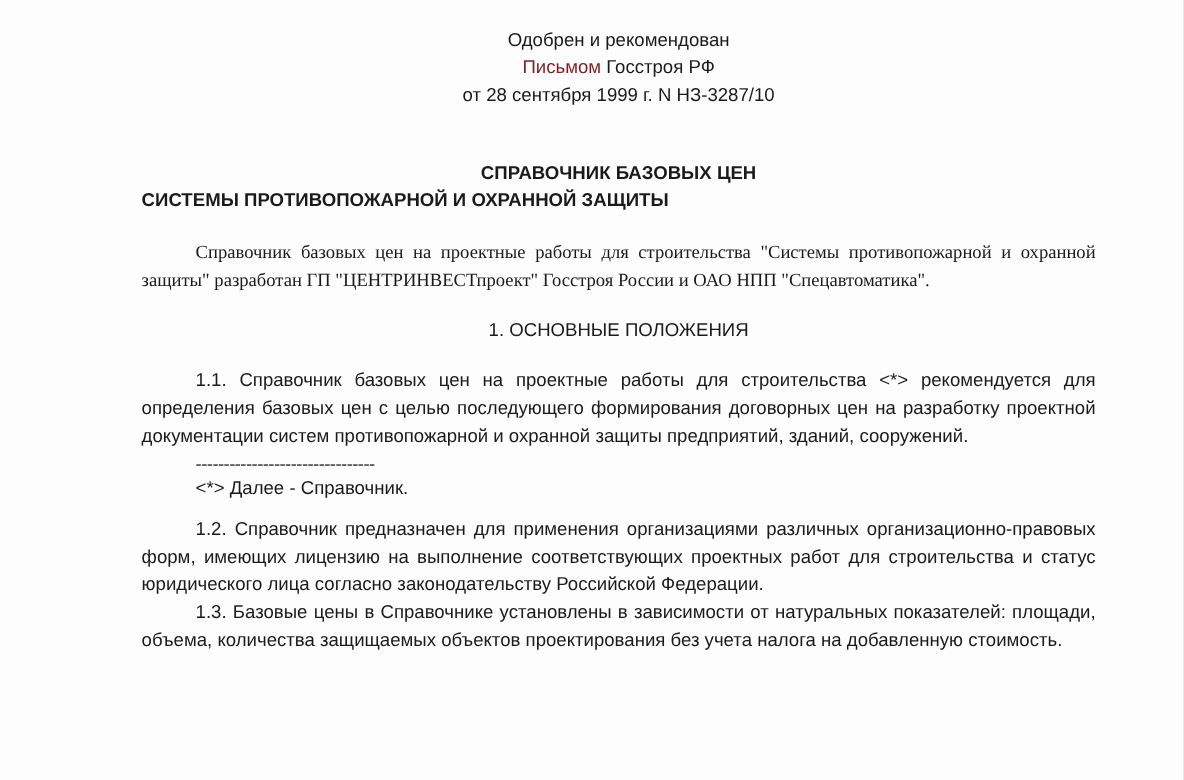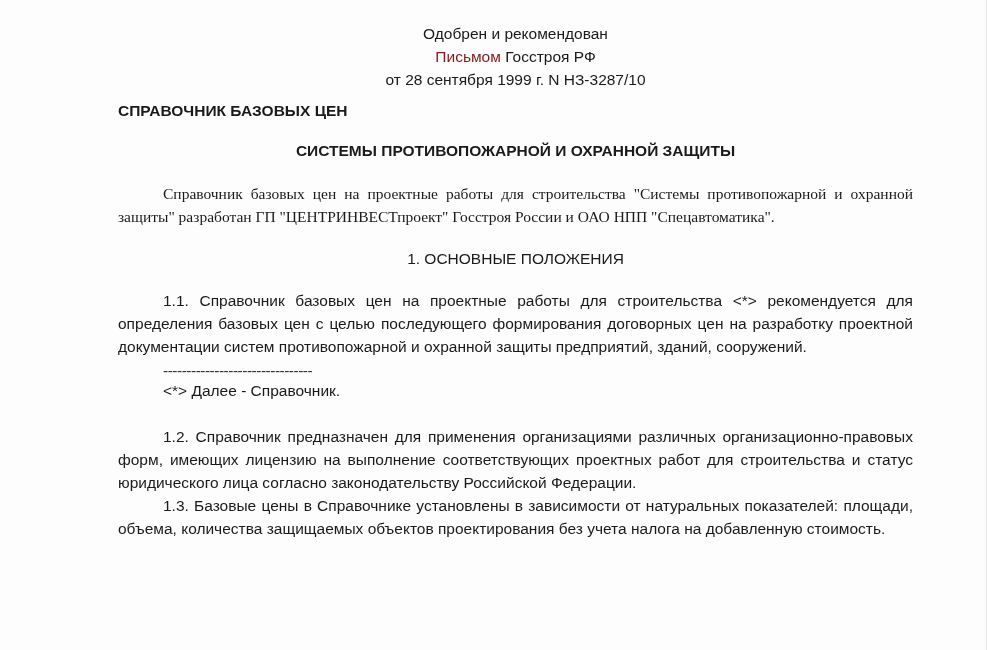--- a/index.html
+++ b/index.html
@@ -14,30 +14,30 @@
     position: absolute; top: 0; right: 0; width: 1px; height: 650px;
     background: #e4e4e4;
   }
   .page {
     position: absolute; left: 118px; top: 0; width: 795px;
     font-size: 15.5px; line-height: 23px;
   }
   .approval { text-align: center; margin-top: 22px; }
   .approval div { height: 23px; }
   .link { color: #7f1d1d; text-decoration: none; }
-  .title-block { font-weight: bold; margin-top: 8px; }
+  .title-block { text-align: center; font-weight: bold; margin-top: 42px; }
   .title-block div { height: 23px; }
-  .subtitle { text-align: center; font-weight: bold; margin-top: 17px; }
+  .subtitle { text-align: left; font-weight: bold; }
   .para { text-align: justify; text-indent: 45px; margin: 0; }
   .p-intro { margin-top: 20px; font-family: Liberation Serif, serif; }
   .section-title { text-align: center; margin-top: 19px; }
   .p11 { margin-top: 19px; }
   .footnote-sep { margin-left: 45px; margin-top: 1px; height: 20px; letter-spacing: -0.5px; color: #333; }
   .footnote { margin-left: 45px; height: 23px; }
-  .p12 { margin-top: 23px; }
+  .p12 { margin-top: 11px; }
 </style>
 </head>
 <body>
 
 <div class="edge-line"></div>
 
 <div class="page">
   <div class="approval">
     <div>Одобрен и рекомендован</div>
     <div><a class="link" href="#">Письмом</a><span> Госстроя РФ</span></div>

